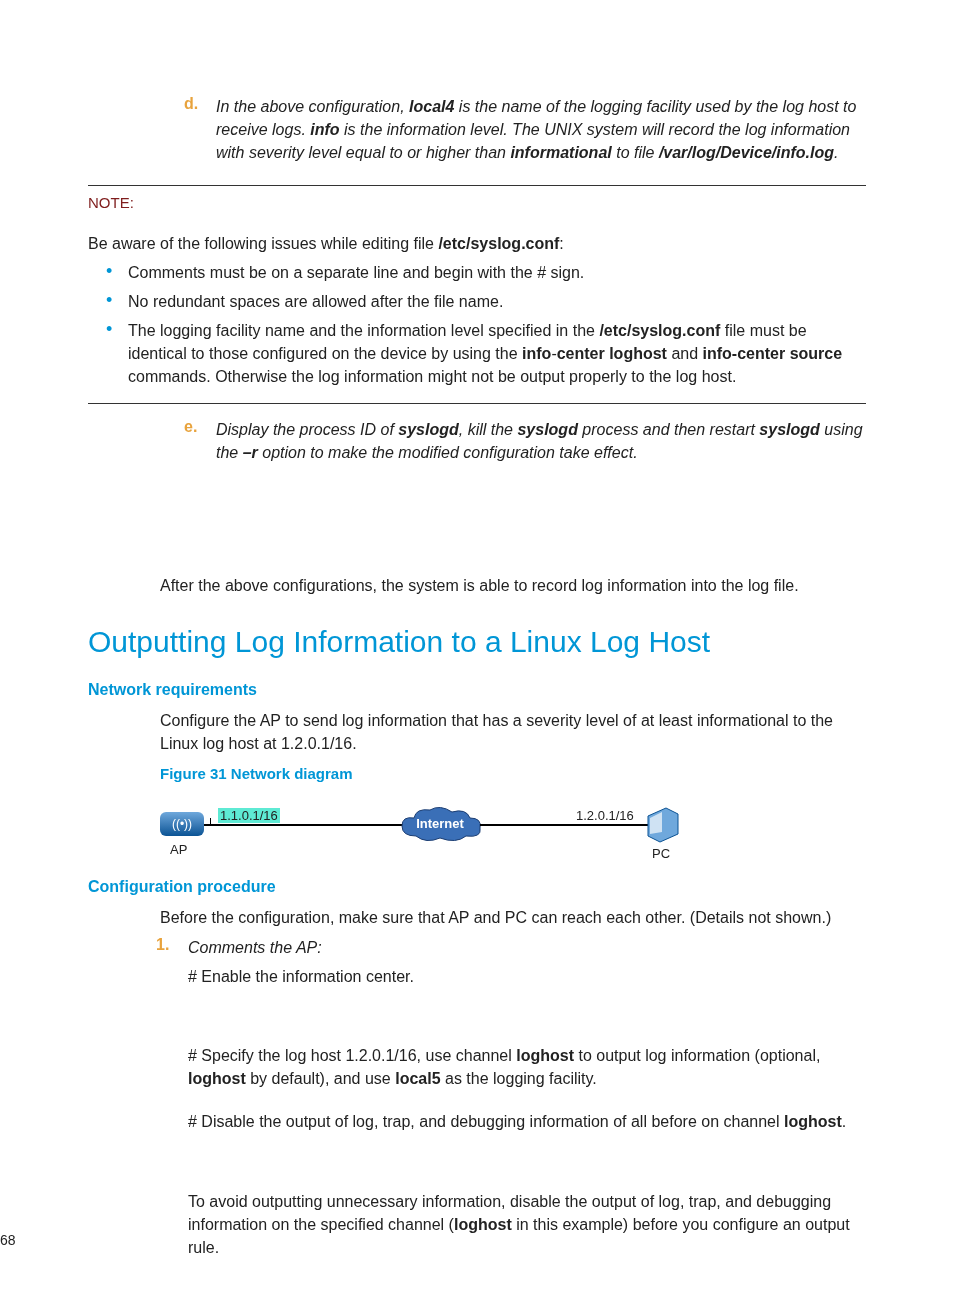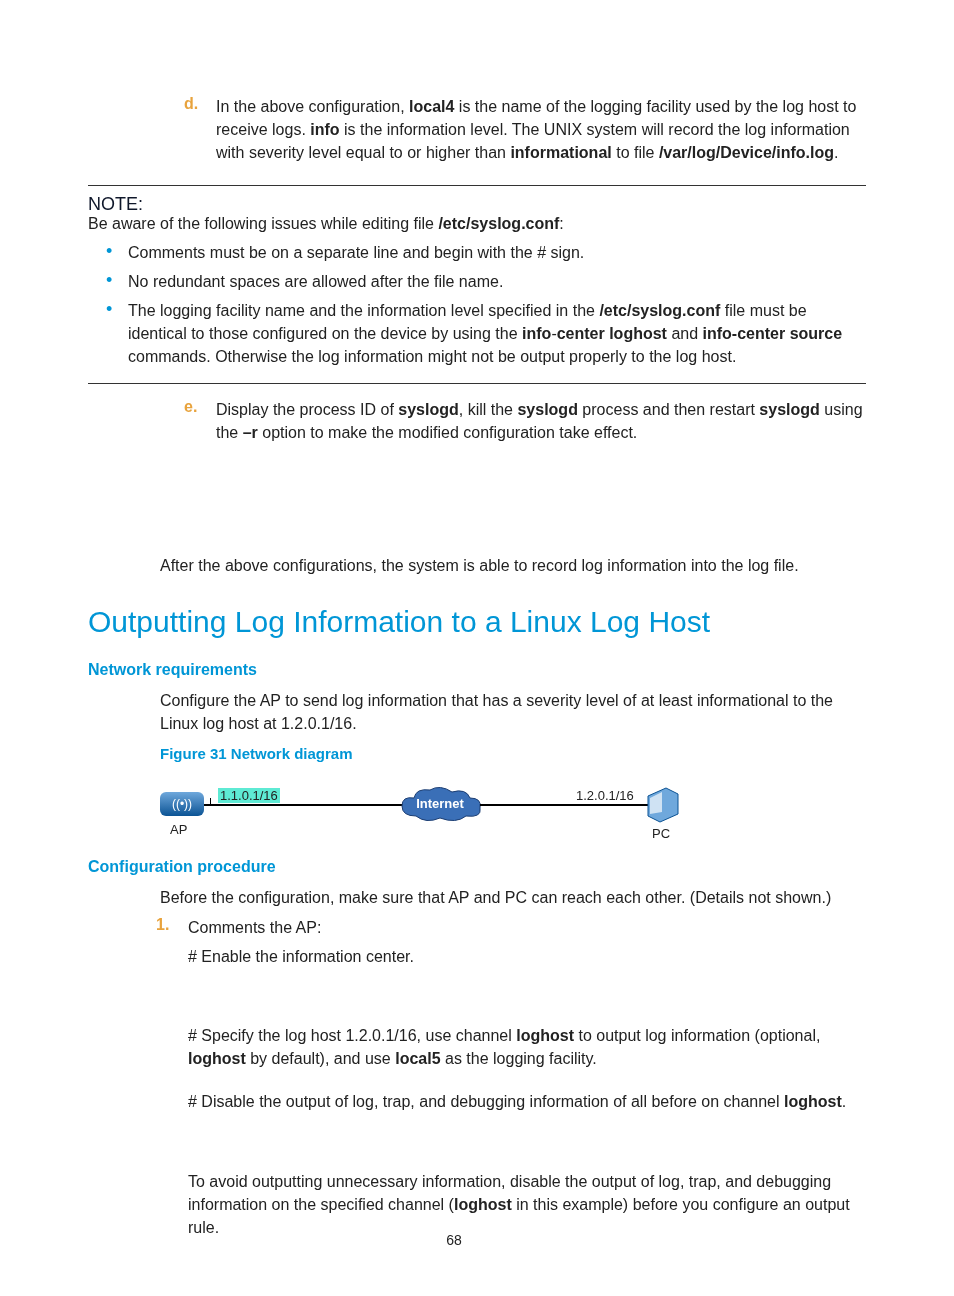--- a/index.html
+++ b/index.html
@@ -20,31 +20,31 @@
   .b { font-weight: bold; }
   .ol-item {
     display: flex;
     margin: 0 0 6px 0;
   }
   .ol-item .marker {
     flex: 0 0 32px;
   }
   .ol-item.indent1 { margin-left: 96px; }
   .ol-item.indent0 { margin-left: 68px; }
-  .ol-item .body { line-height: 1.45; }
+  .ol-item .body { line-height: 1.45; font-style: italic; }
   .note-box {
     border-top: 1px solid #333;
     border-bottom: 1px solid #333;
     padding: 8px 0 8px 0;
     margin: 20px 0 14px 0;
   }
   .note-title {
-    color: #0f172a;
-    font-size: 18px;
-    margin-bottom: 0;
+    color: #7f1d1d;
+    font-size: 15px;
+    margin-bottom: 24px;
   }
   .note-intro { margin: 0 0 8px 0; }
   .bullets { margin: 0; padding: 0; list-style: none; }
   .bullets li {
     display: flex;
     align-items: flex-start;
     margin: 6px 0 6px 18px;
     line-height: 1.45;
   }
   .bullets li .dot {
@@ -106,21 +106,20 @@
     position: absolute; left: 484px; top: 14px;
     width: 36px; height: 40px;
   }
   .pc-label { position: absolute; left: 492px; top: 56px; font-size: 13px; }
   .step-block { margin-left: 100px; }
   .step-text { margin: 4px 0 20px 0; line-height: 1.45; }
   .pagenum {
     position: absolute;
     bottom: 48px;
     left: 0; width: 908px;
-    text-align: center;
     font-size: 14px;
   }
 </style>
 </head>
 <body>
 
 <div class="page">
 
   <div class="ol-item indent1">
     <div class="marker orange">d.</div>

